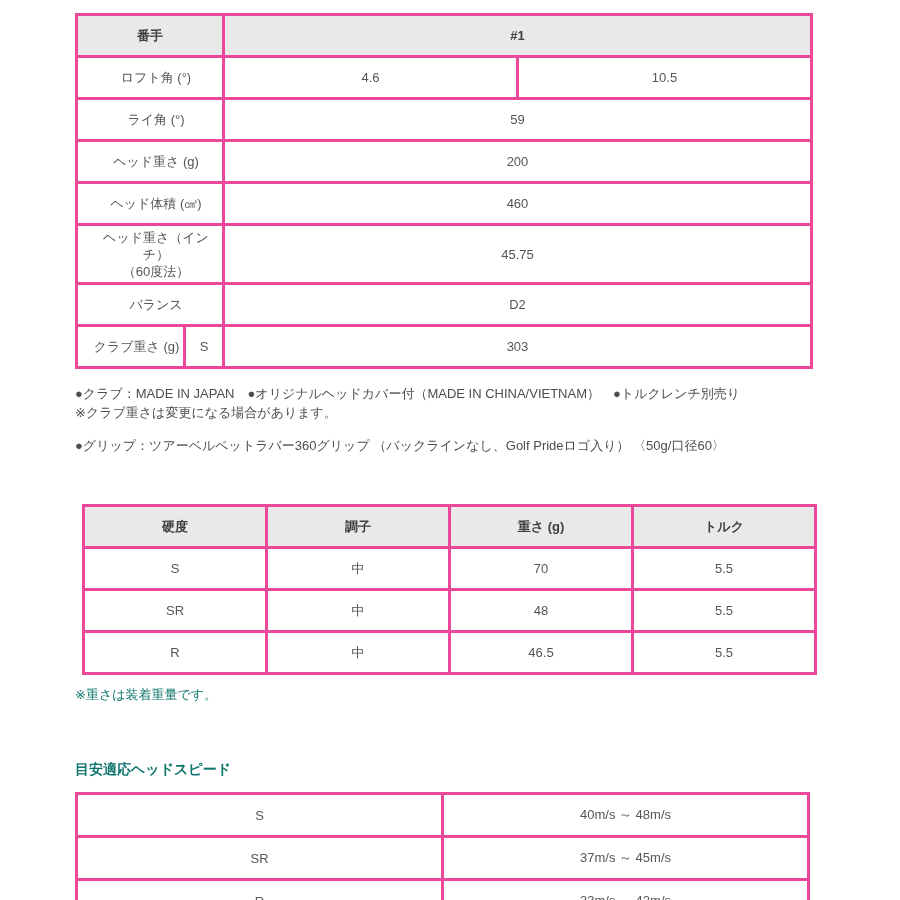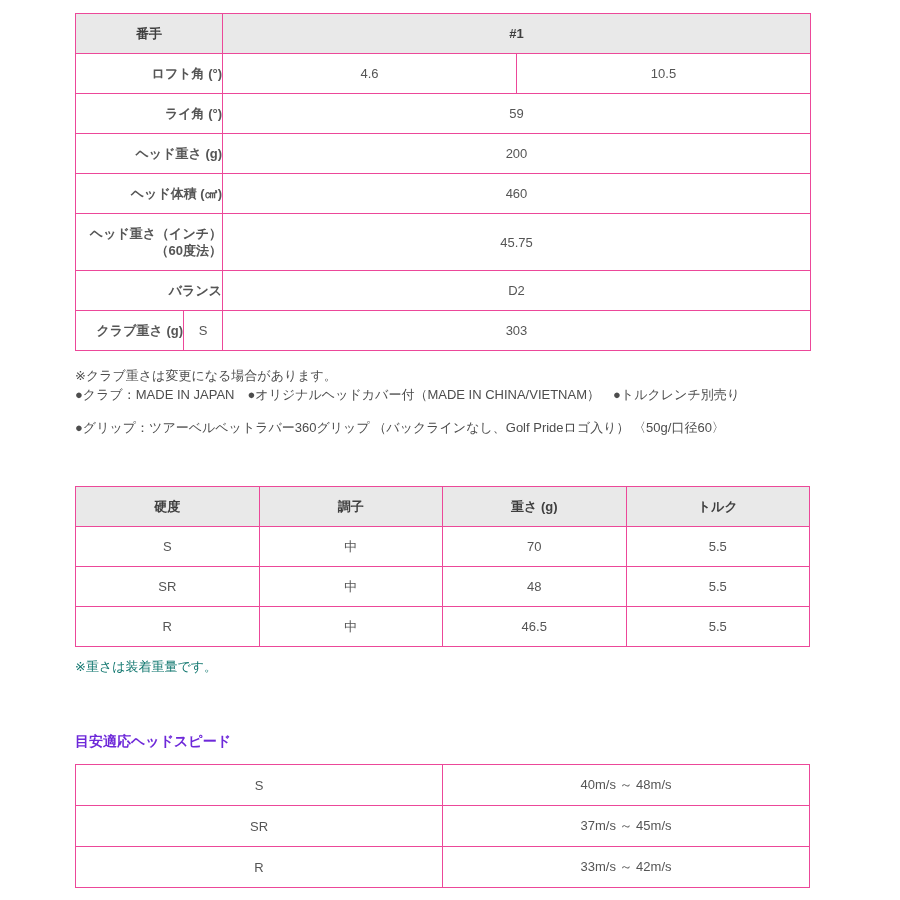--- a/index.html
+++ b/index.html
@@ -18,65 +18,64 @@
     width: 735px;
   }
   table {
     border-collapse: collapse;
     table-layout: fixed;
     width: 735px;
     font-size: 13px;
     color: #555555;
   }
   td {
-    border: 1px solid #ec4899;
+    border: 3px solid #ec4899;
     height: 39px;
     text-align: center;
     vertical-align: middle;
     padding: 0;
     overflow: hidden;
     white-space: nowrap;
   }
   .hd {
     background: #e9e9e9;
     font-weight: bold;
     color: #3f3f3f;
   }
   .lbl {
-    text-align: right;
+    text-align: center;
     padding-left: 12px;
     white-space: normal;
-    font-weight: bold;
   }
   .tallrow td { height: 56px; }
   .lbl .l2 { display: block; line-height: 17px; }
 
   .notes {
     margin-top: 15px;
     font-size: 13px;
     line-height: 19px;
     color: #4d4d4d;
   }
   .grip-line {
     margin-top: 14px;
     font-size: 13px;
     line-height: 19px;
     color: #4d4d4d;
   }
-  .shaft-table { margin-top: 49px; }
+  .shaft-table { margin-top: 49px; margin-left: 7px; }
   .red-note {
     margin-top: 11px;
     font-size: 13px;
     color: #0f766e;
   }
   .hs-heading {
     margin-top: 57px;
     font-size: 14px;
     font-weight: bold;
-    color: #6d28d9;
+    color: #0f766e;
   }
   .hs-table { margin-top: 13px; }
   .hs-table td { height: 40px; }
   .footer-note {
     margin-top: 10px;
     font-size: 13px;
     color: #555555;
   }
 </style>
 </head>
@@ -126,22 +125,22 @@
     </tr>
     <tr>
       <td class="lbl">クラブ重さ (g)</td>
       <td>S</td>
       <td colspan="2">303</td>
     </tr>
   </tbody>
     </table>
 
   <div class="notes">
+    <div>●クラブ：MADE IN JAPAN　●オリジナルヘッドカバー付（MADE IN CHINA/VIETNAM）　●トルクレンチ別売り</div>
     <div>※クラブ重さは変更になる場合があります。</div>
-    <div>●クラブ：MADE IN JAPAN　●オリジナルヘッドカバー付（MADE IN CHINA/VIETNAM）　●トルクレンチ別売り</div>
   </div>
   <div class="grip-line">●グリップ：ツアーベルベットラバー360グリップ （バックラインなし、Golf Prideロゴ入り） 〈50g/口径60〉</div>
 
   <table class="shaft-table">
     <colgroup>
       <col style="width:25%">
         <col style="width:25%">
         <col style="width:25%">
         <col style="width:25%">
     </colgroup>

